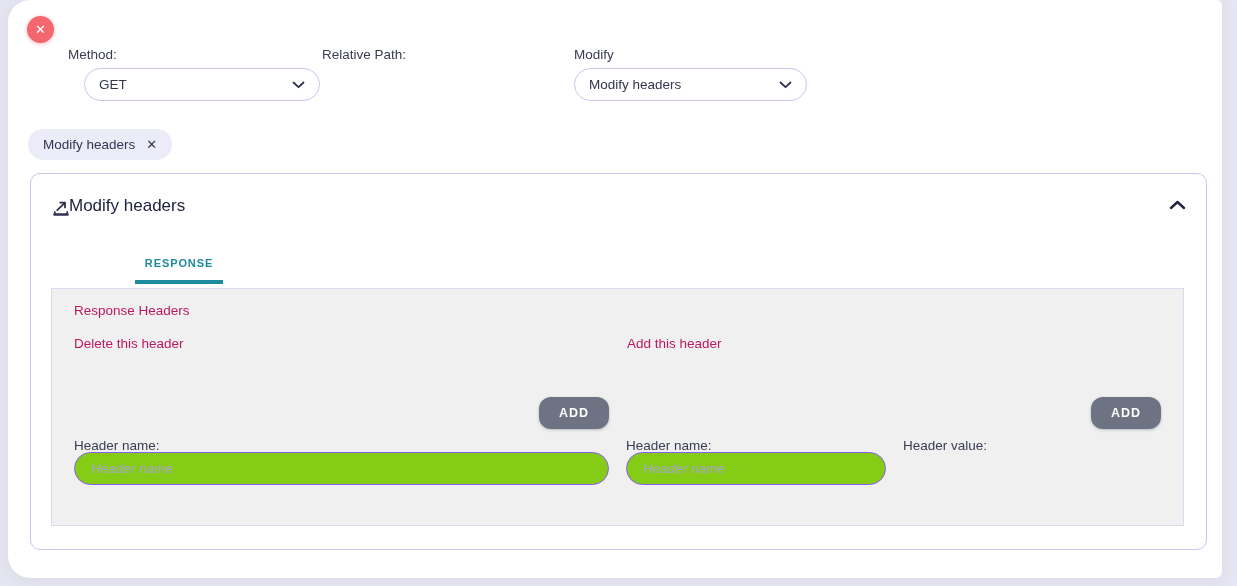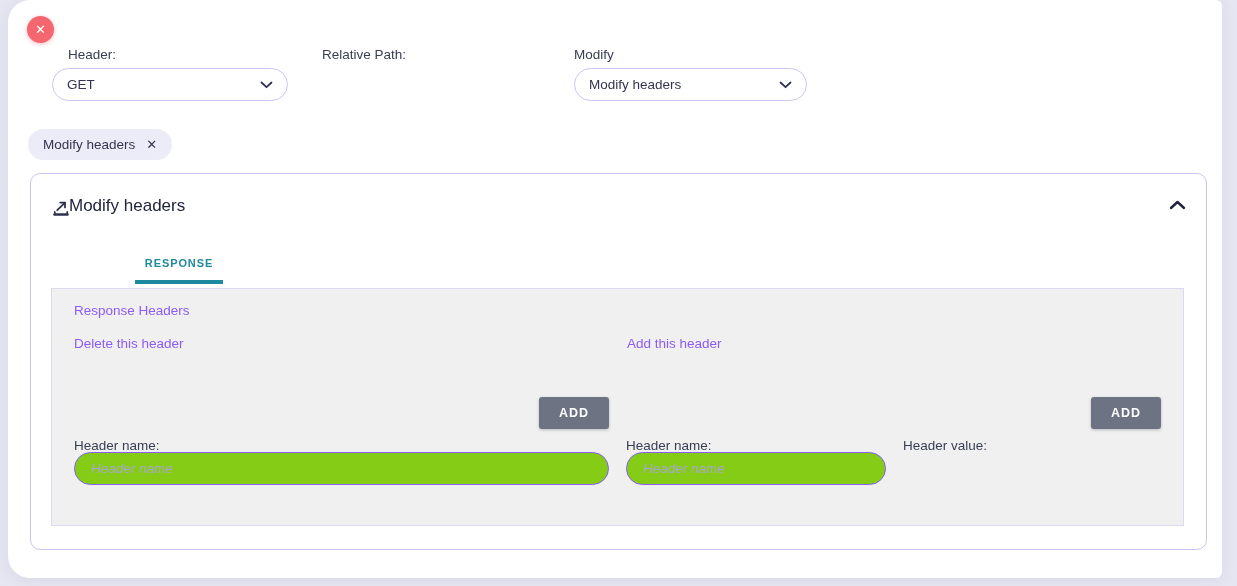--- a/index.html
+++ b/index.html
@@ -38,43 +38,43 @@
 
   
   .tab{position:absolute;top:72px;height:38px;box-sizing:border-box;display:flex;align-items:center;
        justify-content:center;font-size:11px;font-weight:600;letter-spacing:.9px;cursor:pointer;}
   .tab-request{left:18px;width:86px;color:#55585f;}
   .tab-response{left:104px;width:88px;color:#1e8a9e;border-bottom:4px solid #1e8a9e;}
 
   
   .gray{position:absolute;left:20px;top:114px;width:1133px;height:238px;box-sizing:border-box;
         background:#f0f0f0;border:1px solid #dcdaee;}
-  .gtxt{position:absolute;font-size:13.5px;color:#8b5cf6;}
-  .add-btn{position:absolute;width:70px;height:32px;border-radius:3px;background:#6d7382;border:none;
+  .gtxt{position:absolute;font-size:13.5px;color:#be185d;}
+  .add-btn{position:absolute;width:70px;height:32px;border-radius:12px;background:#6d7382;border:none;
            color:#fff;font-size:12.5px;font-weight:bold;letter-spacing:1px;cursor:pointer;
            font-family:"Liberation Sans","DejaVu Sans",sans-serif;box-shadow:0 1px 3px rgba(80,85,100,.35);}
   .glabel{position:absolute;font-size:13.5px;color:#393d52;margin-top:8px;}
   .ginput{position:absolute;height:33px;box-sizing:border-box;border:1px solid #8b5cf6;border-radius:17px;
           background:#84cc16;padding:0 16px;font-size:13.5px;color:#33364e;outline:none;
           font-family:"Liberation Sans","DejaVu Sans",sans-serif;}
   .ginput::placeholder{color:#a8a6cc;font-style:italic;}
 </style>
 </head>
 <body>
 
 <div class="page">
   <div class="card"></div>
   <div class="content">
 
     <div class="close-btn">
       <span>✕</span>
     </div>
 
-    <div class="fld-label" style="left:68px;top:47px;">Header:</div>
-    <div class="pill select" style="left:52px;top:68px;width:236px;align-items:center;">
+    <div class="fld-label" style="left:68px;top:47px;">Method:</div>
+    <div class="pill select" style="left:84px;top:68px;width:236px;align-items:center;">
       <span>GET</span>
       <svg class="chev" width="13" height="8" viewBox="0 0 13 8">
         <path d="M1.5 1.5 L6.5 6.2 L11.5 1.5" fill="none" stroke="#2e3150" stroke-width="1.8" stroke-linecap="round" stroke-linejoin="round"></path>
       </svg>
     </div>
 
     <div class="fld-label" style="left:322px;top:47px;">Relative Path:</div>
 
     <div class="fld-label" style="left:574px;top:47px;">Modify</div>
     <div class="pill select" style="left:574px;top:68px;width:233px;">

